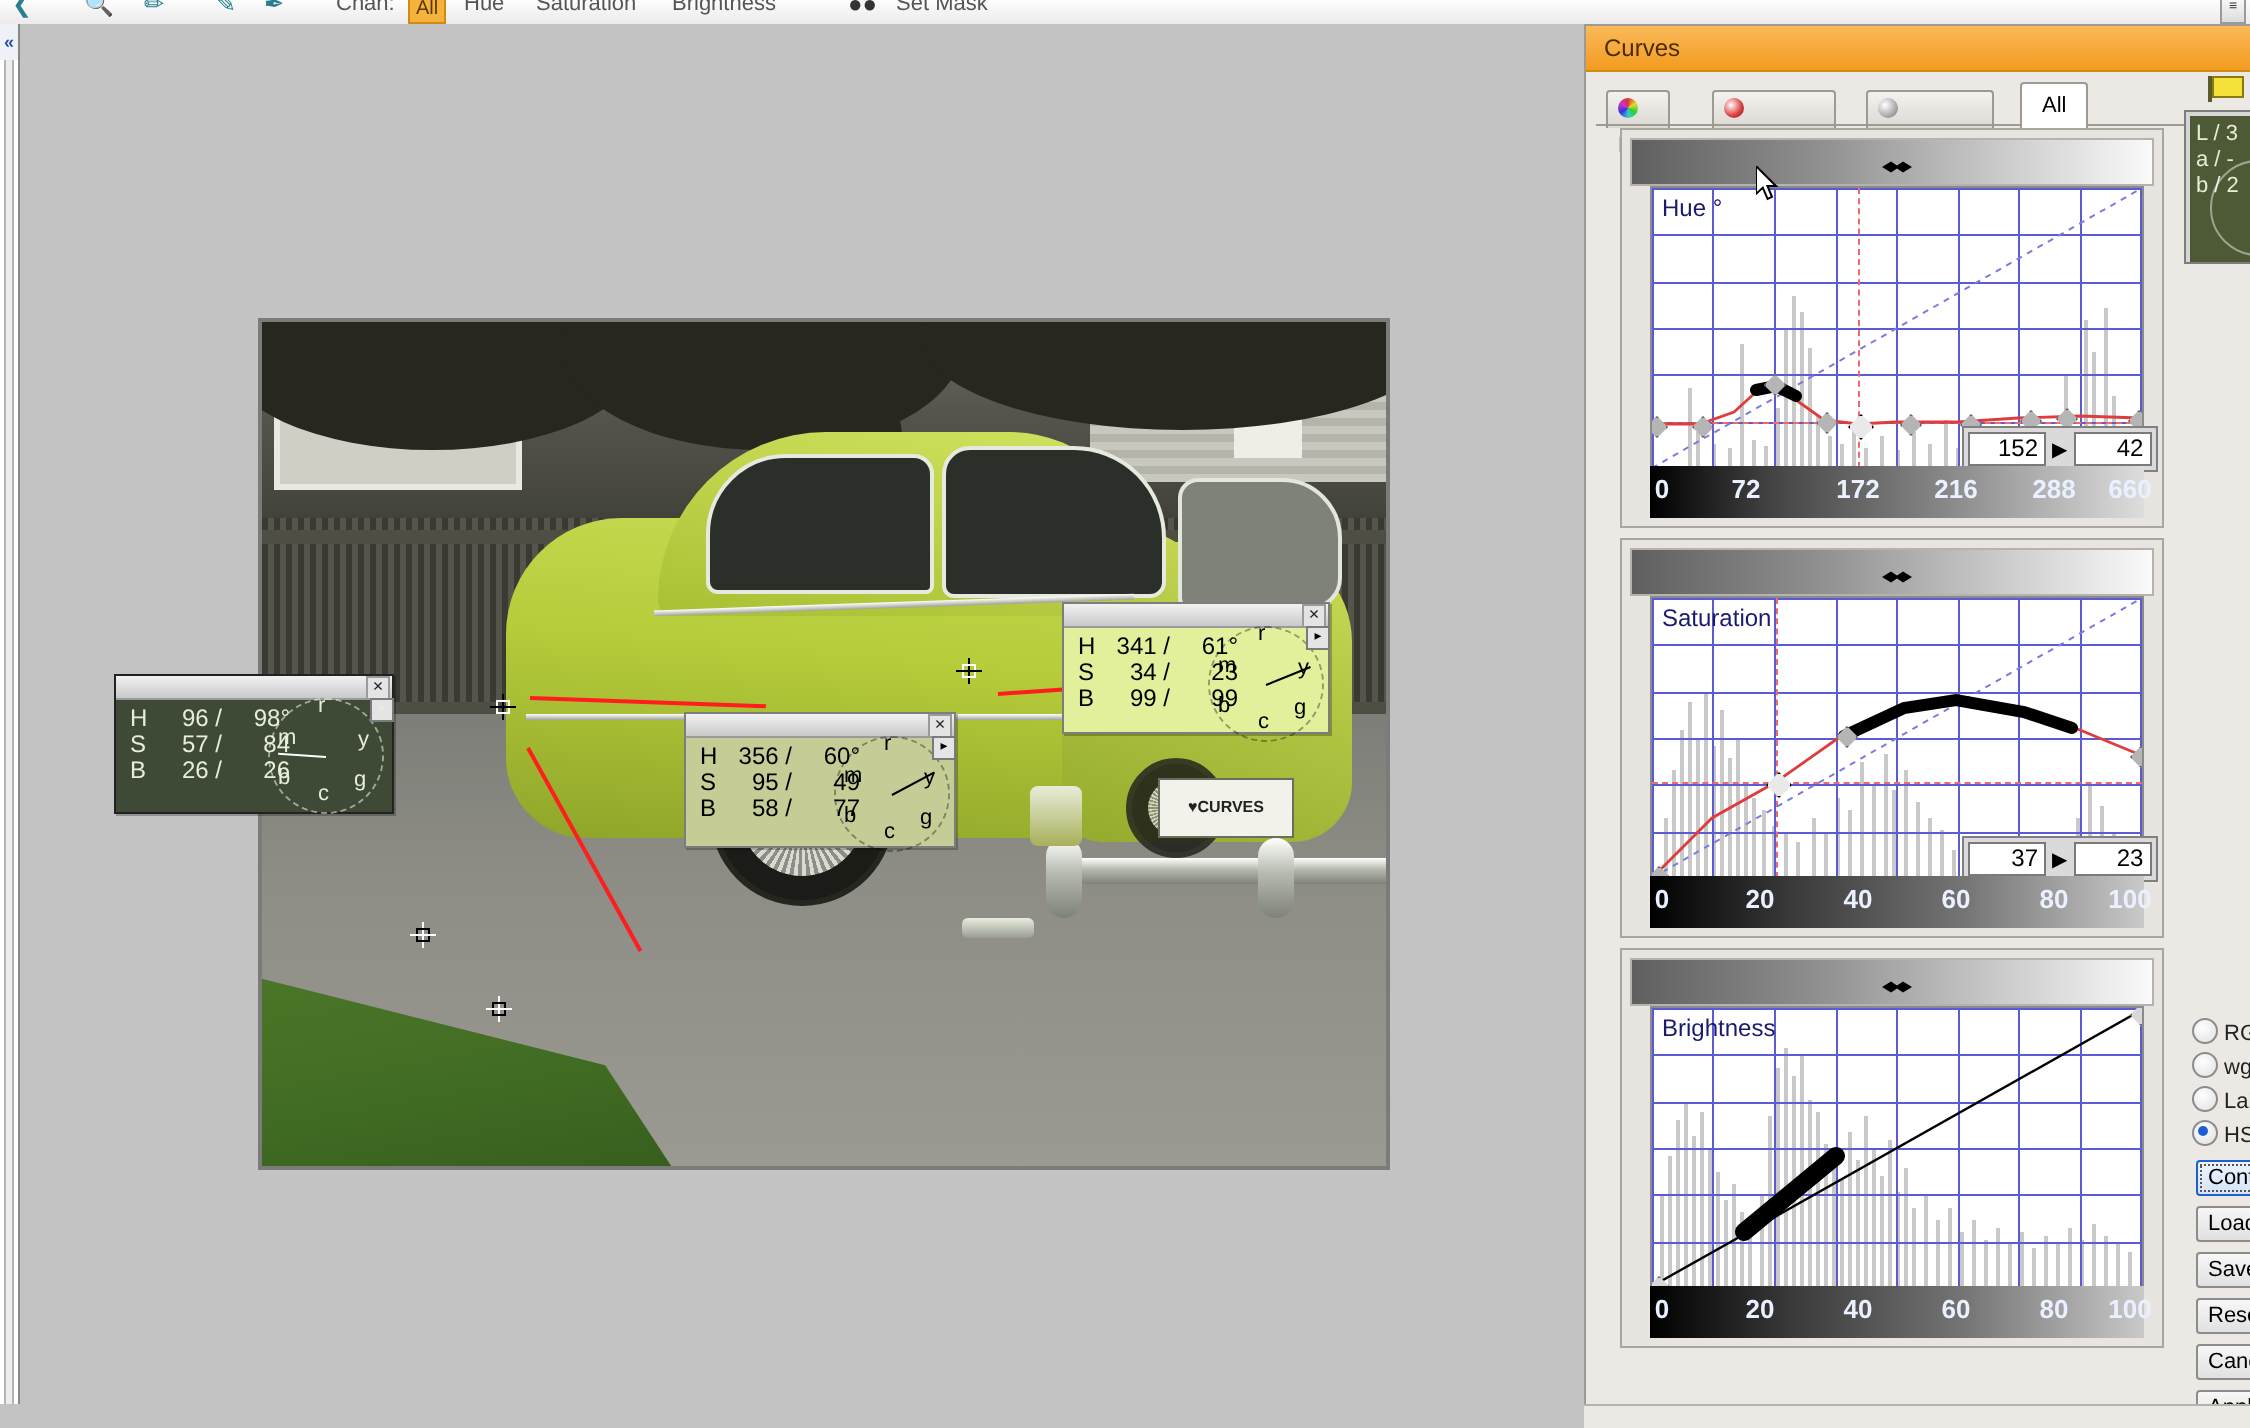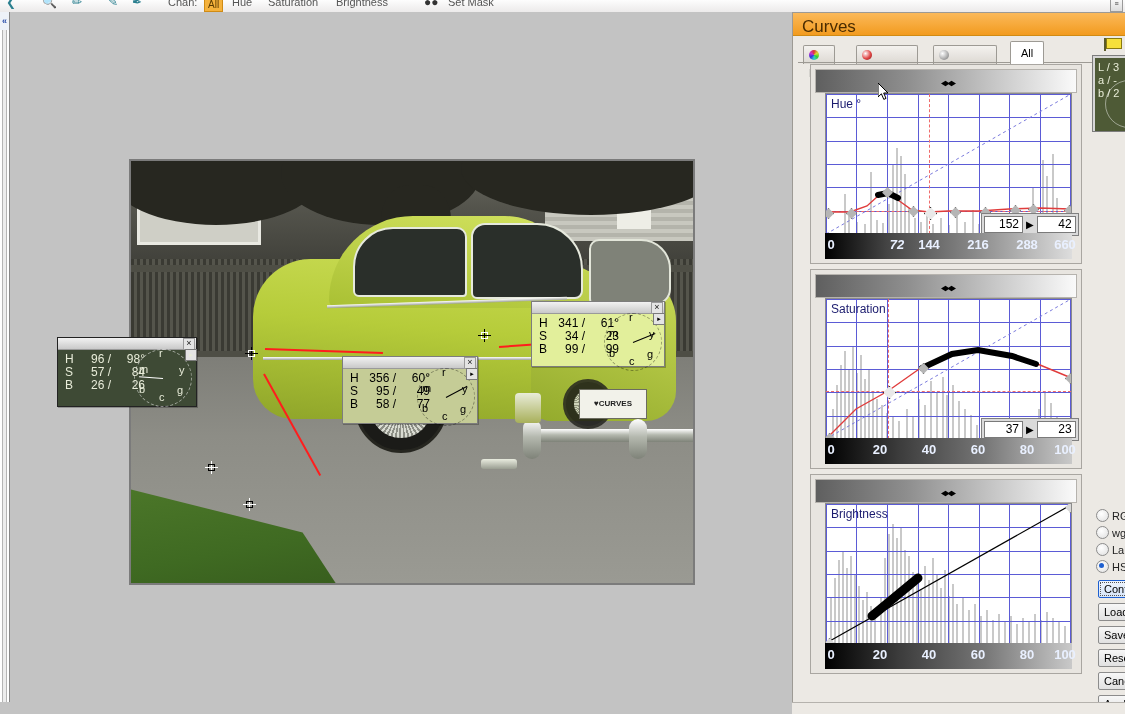--- a/index.html
+++ b/index.html
@@ -119,21 +119,21 @@
   .ro-dark .wheelpad{border-color:rgba(255,255,255,.5);}
   .ro-lt{background:#c5cc96;}
   .ro-lt2{background:#e2ef9b;}
 
   
   #curves{left:792px;top:12px;width:333px;height:690px;
      background:#ece9e4;border:1px solid #9d9a94;}
   #curves-title{position:absolute;left:0;top:0;width:333px;height:22px;
      background:linear-gradient(#fbb95a,#f29b1f);
      border-bottom:1px solid #d08b14;}
-  #curves-title span{position:absolute;left:9px;top:4px;font-size:17px;color:#4a2c00;}
+  #curves-title span{position:absolute;left:9px;top:4px;font-size:12px;color:#4a2c00;}
 
   #tabs{position:absolute;left:5px;top:28px;height:22px;}
   .tab{position:absolute;top:4px;height:18px;border:1px solid #9d9a94;
      border-bottom:none;background:linear-gradient(#f4f2ef,#dcd8d2);
      font-size:11px;padding:0 5px;line-height:18px;border-radius:2px 2px 0 0;}
   .tab.sel{top:0;height:22px;line-height:22px;background:#fff;border-color:#9d9a94;
      padding:0 10px;z-index:3;}
   .tab .dot{display:inline-block;width:10px;height:10px;border-radius:50%;
      vertical-align:-1px;margin-right:3px;}
   .dot-hue{background:conic-gradient(#d33,#dd3,#3c3,#3cc,#33d,#c3c,#d33);}
@@ -531,22 +531,22 @@
     </div>
   </div>
   <div class="valbox" style="left:170px;top:148px;">
     <div class="fld">152</div>
     <div class="arw">▶</div>
     <div class="fld">42</div>
   </div>
   <div class="caxis">
     <div class="strip" style="background:linear-gradient(90deg,#000,#444 25%,#888 60%,#ddd 100%);"></div>
     <span style="left:6px;">0</span>
-    <span style="left:72px;font-style:italic;">72</span>
-    <span style="left:104px;">144</span>
+    <span style="left:48px;">72</span>
+    <span style="left:104px;">172</span>
     <span style="left:153px;">216</span>
     <span style="left:202px;">288</span>
     <span style="left:240px;">660</span>
   </div>
 </div>
 
 <svg class="cursor-arrow abs" style="left:878px;top:83px;" viewBox="0 0 12 18">
   <polygon points="0,0 0,14 3.4,10.8 5.8,16.4 8,15.4 5.7,10 10,10" fill="#fff" stroke="#000" stroke-width="1"></polygon>
 </svg>
 

